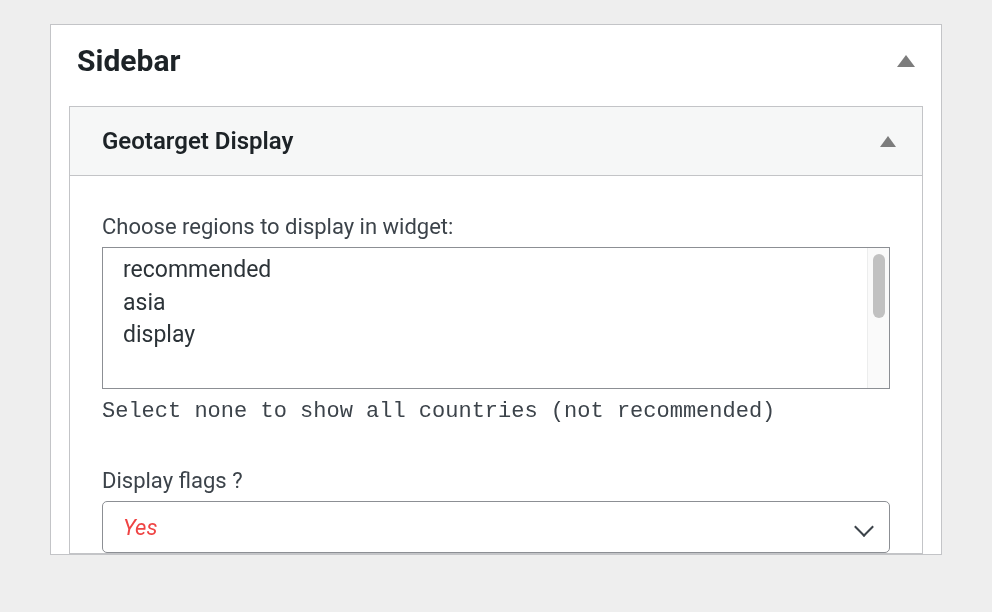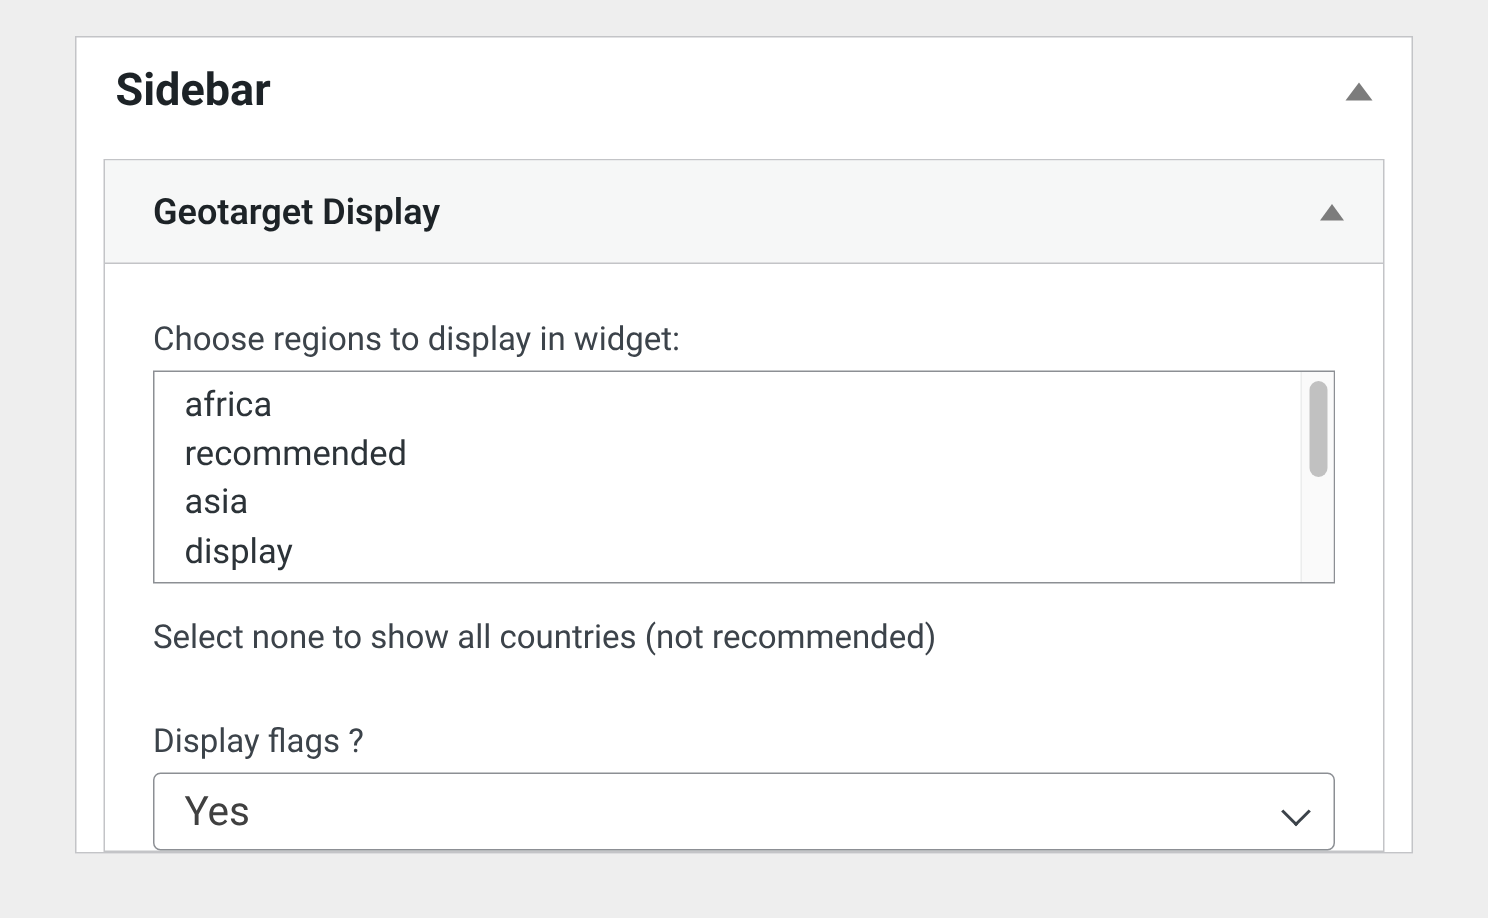--- a/index.html
+++ b/index.html
@@ -90,38 +90,40 @@
       top: 6px;
       left: 5px;
       width: 12px;
       height: 64px;
       background: #c1c1c1;
       border-radius: 6px;
     }
     .help-text {
       font-size: 22px;
       color: #3c434a;
-      margin-top: 24px;
+      margin-top: 10px;
+      font-family: Liberation Mono, monospace;
     }
     .spacer {
       height: 44px;
     }
     .select-wrap {
       position: relative;
       border: 1px solid #8c8f94;
       border-radius: 5px;
       height: 52px;
       display: flex;
       align-items: center;
       padding: 0 20px;
     }
     .select-value {
-      font-size: 27px;
-      color: #404040;
+      font-size: 22px;
+      color: #ef4444;
       flex: 1;
+      font-style: italic;
     }
     .chevron-down {
       width: 14px;
       height: 14px;
       position: relative;
     }
     .chevron-down::before {
       content: "";
       position: absolute;
       top: 0;
@@ -146,21 +148,20 @@
     <div class="widget-header">
       <div class="widget-title">Geotarget Display</div>
       <div class="caret small"></div>
     </div>
 
     <div class="widget-body">
 
       <div class="field-label">Choose regions to display in widget:</div>
       <div class="listbox-wrap">
         <div class="listbox">
-          <div class="listbox-item">africa</div>
           <div class="listbox-item">recommended</div>
           <div class="listbox-item">asia</div>
           <div class="listbox-item">display</div>
         </div>
         <div class="scrollbar-track">
           <div class="scrollbar-thumb"></div>
         </div>
       </div>
       <div class="help-text">Select none to show all countries (not recommended)</div>
 

